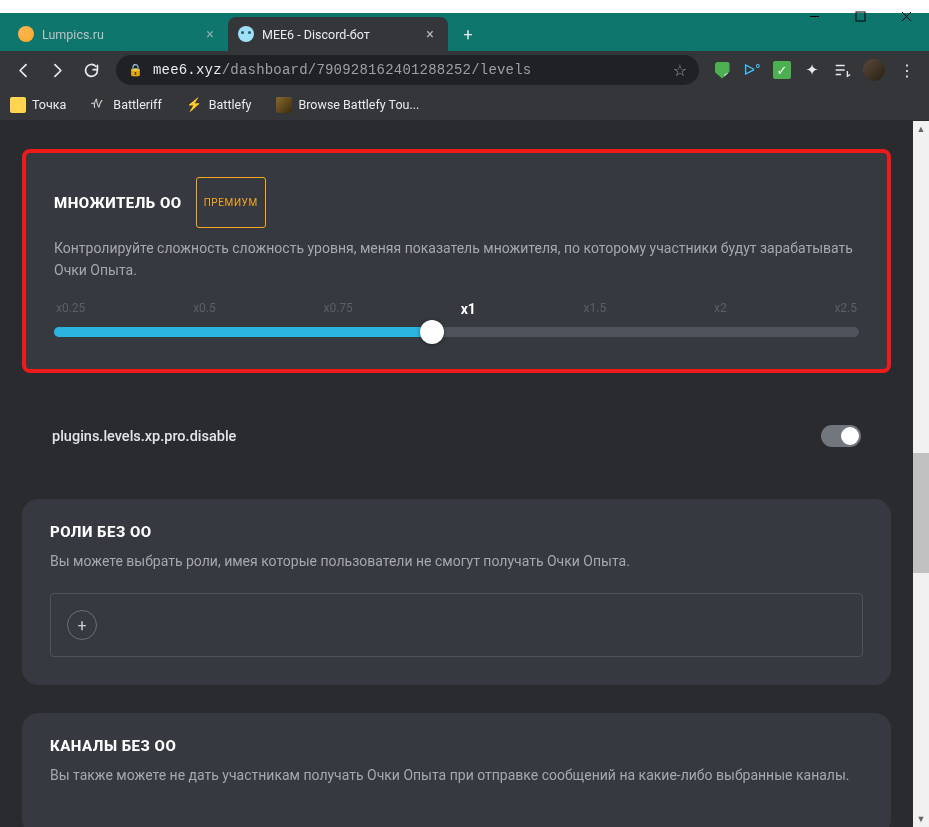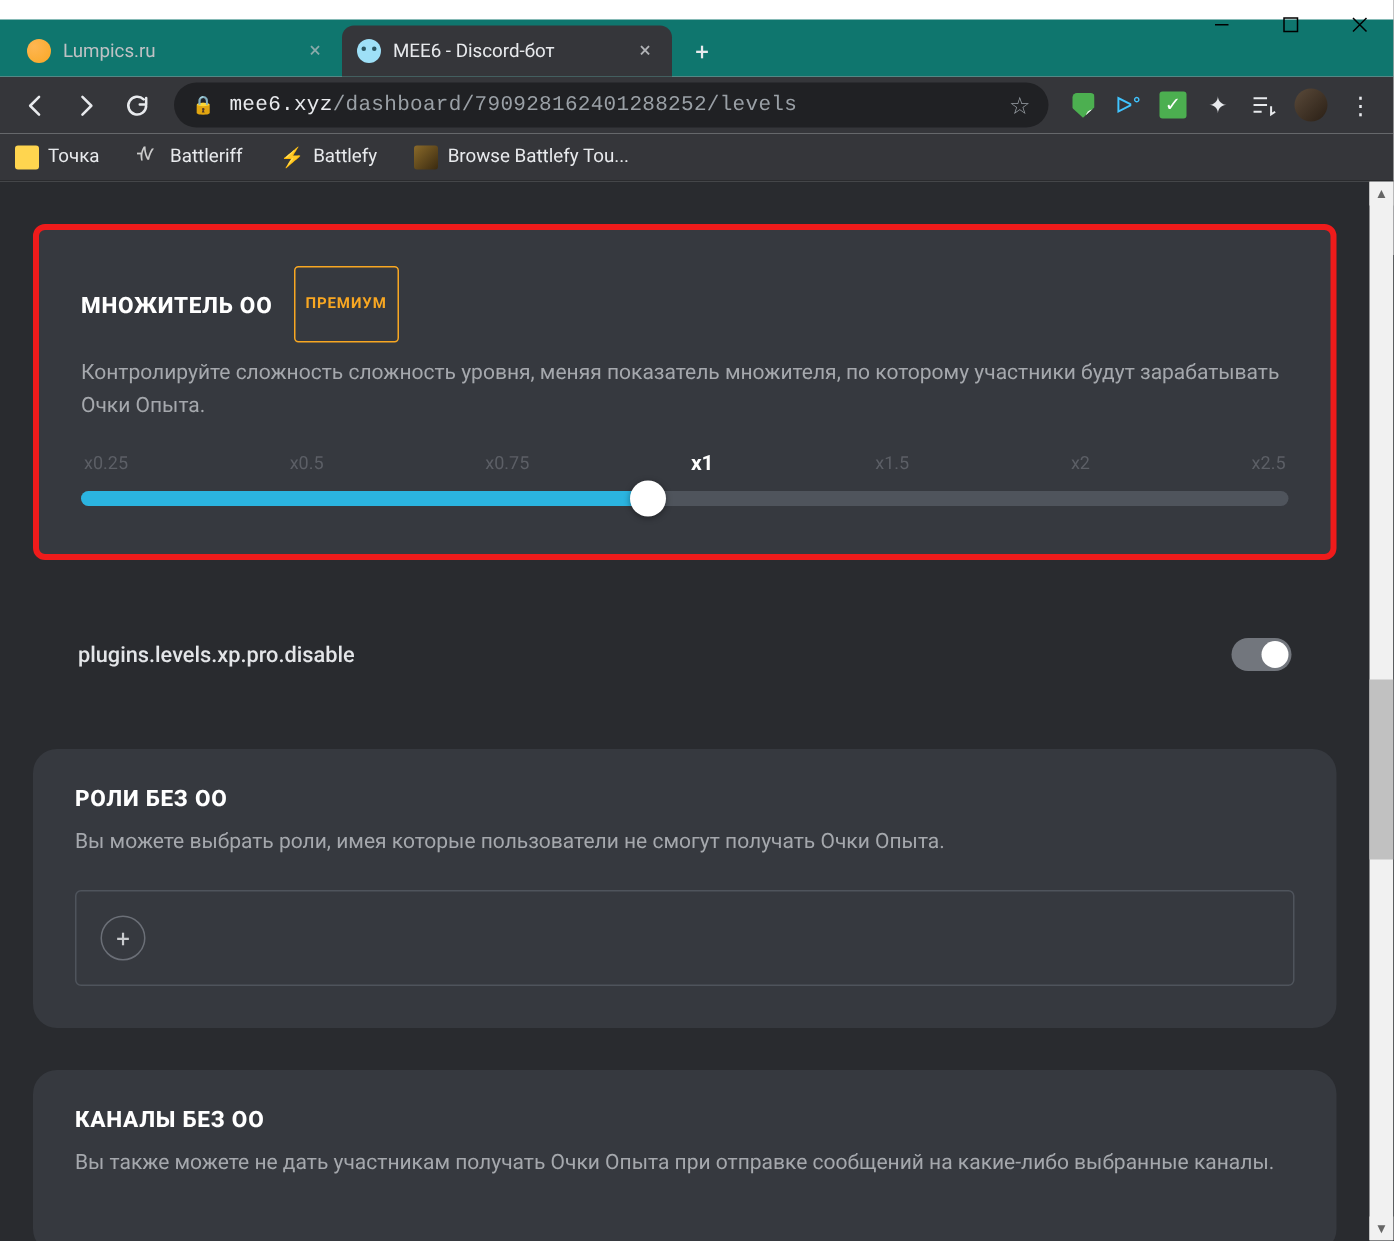--- a/index.html
+++ b/index.html
@@ -70,21 +70,21 @@
 .content { height: 100%; overflow-y: auto; padding: 0 16px 0 0; }
 .content::-webkit-scrollbar { display: none; }
 
 .card { background: #36393f; margin: 28px 22px 0; border-radius: 16px; padding: 24px 28px 28px; }
 
 
 .highlight { border: 4px solid #ef1b1b; border-radius: 8px; }
 
 .card-head { display: flex; align-items: center; gap: 14px; margin-bottom: 10px; }
 .card-title { color: #fff; font-weight: 800; font-size: 15px; letter-spacing: .5px; text-transform: uppercase; }
-.premium-badge { font-size: 10px; font-weight: 700; letter-spacing: .6px; color: #f8a722; border: 1px solid #f8a722; border-radius: 3px; padding: 19px 7px; text-transform: uppercase; }
+.premium-badge { font-size: 10px; font-weight: 400; letter-spacing: .6px; color: #f8a722; border: 1px solid #f8a722; border-radius: 3px; padding: 19px 7px; text-transform: uppercase; }
 .card-desc { color: #a5a8ad; font-size: 14px; line-height: 1.55; margin-bottom: 20px; }
 
 
 .slider-labels { display: flex; justify-content: space-between; font-size: 12px; color: #5c5f66; margin-bottom: 10px; padding: 0 2px; }
 .slider-labels span.active { color: #fff; font-weight: 700; font-size: 14px; }
 .slider { position: relative; height: 10px; background: #4f545c; border-radius: 5px; margin-bottom: 4px; }
 .slider-fill { position: absolute; left: 0; top: 0; height: 100%; background: #2bb4e0; border-radius: 5px; width: 47%; }
 .slider-thumb { position: absolute; top: 50%; left: 47%; transform: translate(-50%, -50%); width: 24px; height: 24px; background: #fff; border-radius: 50%; cursor: grab; box-shadow: 0 1px 4px rgba(0,0,0,.4); }
 
 

